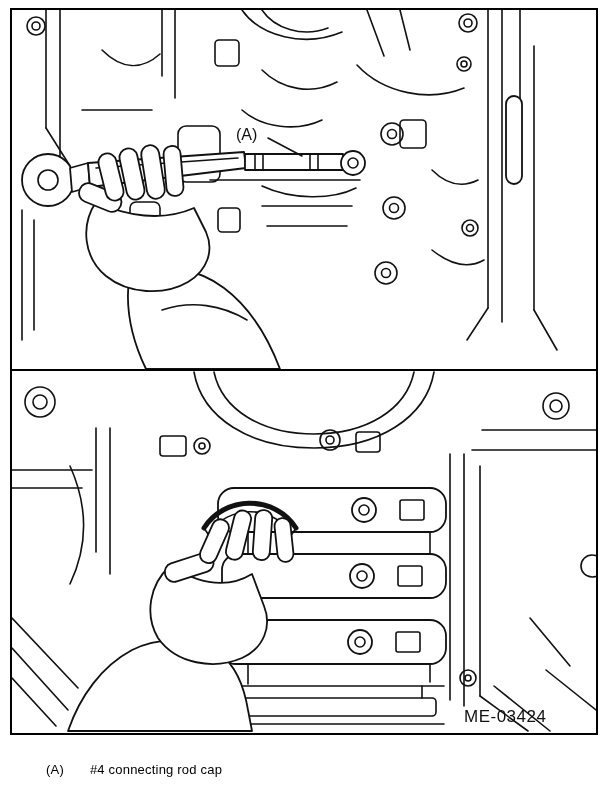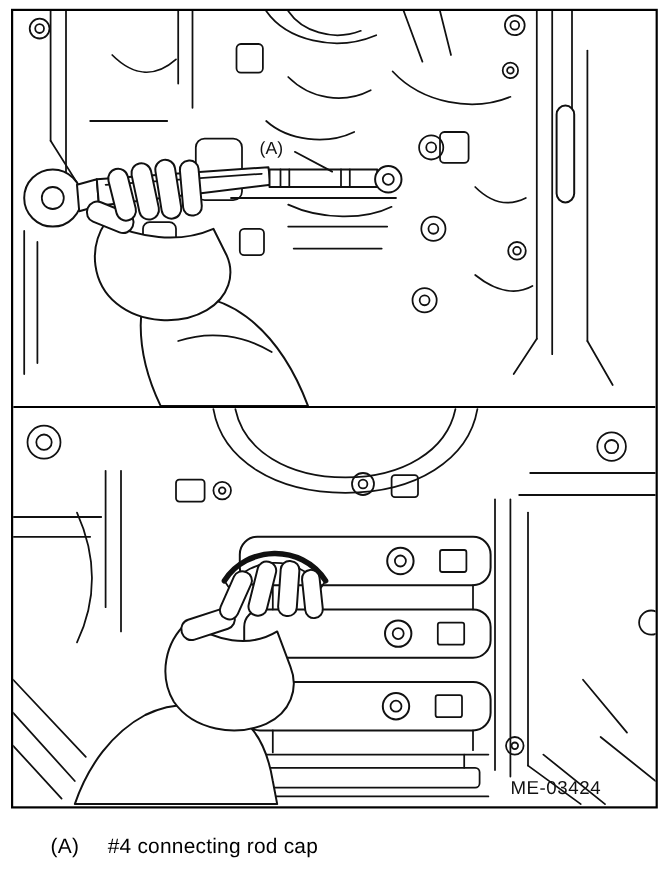--- a/index.html
+++ b/index.html
@@ -1,21 +1,21 @@
 <!DOCTYPE html>
 <html><head>
 <meta charset="utf-8">
 <style>
   html,body{margin:0;padding:0;background:#fff;}
   .page{position:relative;width:608px;height:802px;background:#fff;
         font-family:"Liberation Sans",sans-serif;color:#000;overflow:hidden;}
   .figure-box{position:absolute;left:10px;top:8px;width:588px;height:727px;
         border:2px solid #000;box-sizing:border-box;background:#fff;}
   .figure-box svg{display:block;}
-  .caption{position:absolute;left:46px;top:758px;font-size:19px;line-height:24px;
+  .caption{position:absolute;left:46px;top:758px;font-size:13px;line-height:24px;
         letter-spacing:0.2px;white-space:nowrap;}
   .caption .key{display:inline-block;margin-right:26px;}
   
   .ln{fill:none;stroke:#111;stroke-width:1.6;stroke-linecap:round;stroke-linejoin:round;}
   .wh{fill:#fff;stroke:#111;stroke-width:1.8;stroke-linecap:round;stroke-linejoin:round;}
   .thick{fill:none;stroke:#111;stroke-width:5;stroke-linecap:round;}
   .svgtext{font-family:"Liberation Sans",sans-serif;fill:#111;}
 </style>
 </head>
 <body>

